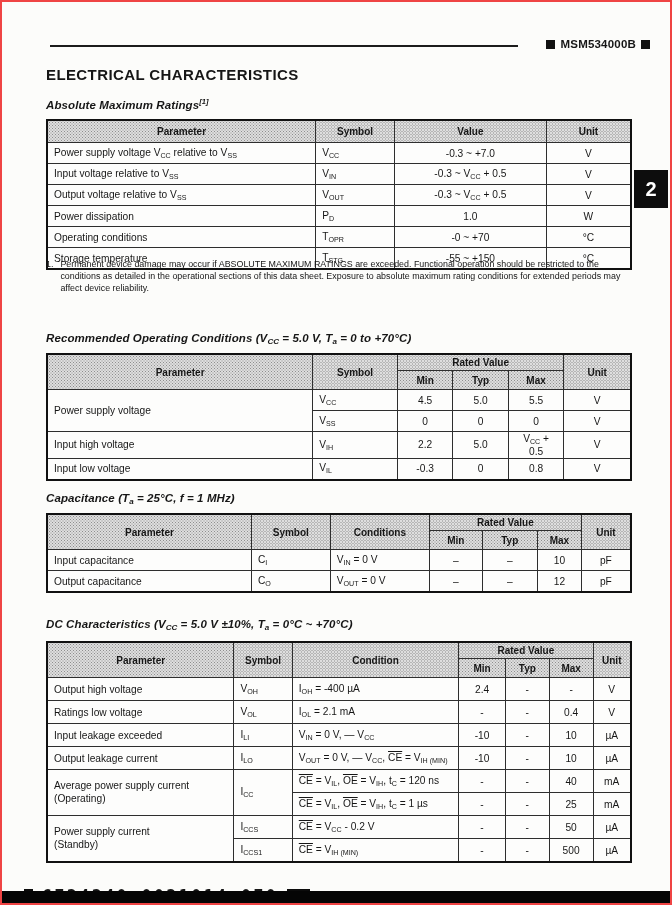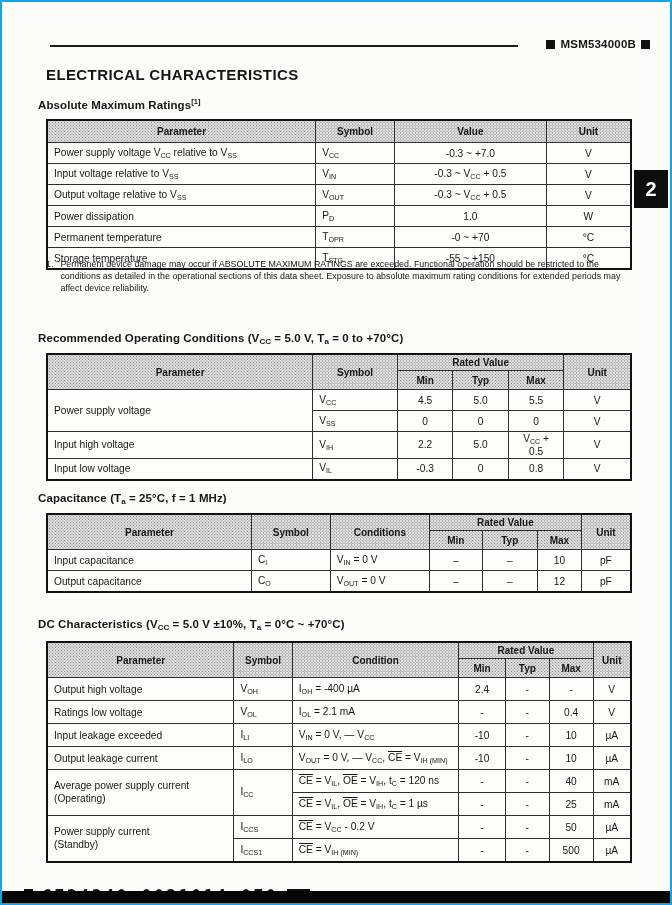--- a/index.html
+++ b/index.html
@@ -7,31 +7,31 @@
     width:672px;height:905px;
     font-family:"Liberation Sans", sans-serif;
     color:#161616;
     background:#e8e8e6;
   }
   .page{
     position:relative;
     width:672px;height:905px;
     box-sizing:border-box;
     background:#fcfcfa;
-    border:2px solid #0ea5e9;
+    border:2px solid #ef4444;
     overflow:hidden;
   }
   
   .header-rule{position:absolute;left:48px;top:43px;width:468px;height:2px;background:#1c1c1c;}
   .docid{position:absolute;top:36px;right:20px;display:flex;align-items:center;gap:5px;
     font-size:11.5px;font-weight:bold;letter-spacing:0.2px;}
   .sq{display:inline-block;width:9px;height:9px;background:#111;}
   
   .page-title{position:absolute;left:44px;top:64px;font-size:15px;font-weight:bold;letter-spacing:0.4px;}
-  .sec{position:absolute;left:36px;font-size:11.5px;font-weight:bold;letter-spacing:0.1px;}
+  .sec{position:absolute;left:44px;font-size:11.5px;font-weight:bold;letter-spacing:0.1px;font-style:italic;}
   .sec sup{font-size:7.5px;}
   sub{font-size:0.7em;vertical-align:-0.25em;letter-spacing:0;}
   .ov{text-decoration:overline;}
   
   table.ds{
     position:absolute;left:44px;width:586px;
     border-collapse:collapse;table-layout:fixed;
     font-size:10.2px;
   }
   table.ds,table.ds th,table.ds td{border:1px solid #2e2e2e;}
@@ -120,21 +120,21 @@
         <td class="c">-0.3 ~ V<sub>CC</sub> + 0.5</td>
         <td class="c">V</td>
       </tr>
       <tr>
         <td class="l">Power dissipation</td>
         <td class="l">P<sub>D</sub></td>
         <td class="c">1.0</td>
         <td class="c">W</td>
       </tr>
       <tr>
-        <td class="l">Permanent temperature</td>
+        <td class="l">Operating conditions</td>
         <td class="l">T<sub>OPR</sub></td>
         <td class="c">-0 ~ +70</td>
         <td class="c">°C</td>
       </tr>
       <tr>
         <td class="l">Storage temperature</td>
         <td class="l">T<sub>STG</sub></td>
         <td class="c">-55 ~ +150</td>
         <td class="c">°C</td>
       </tr>

